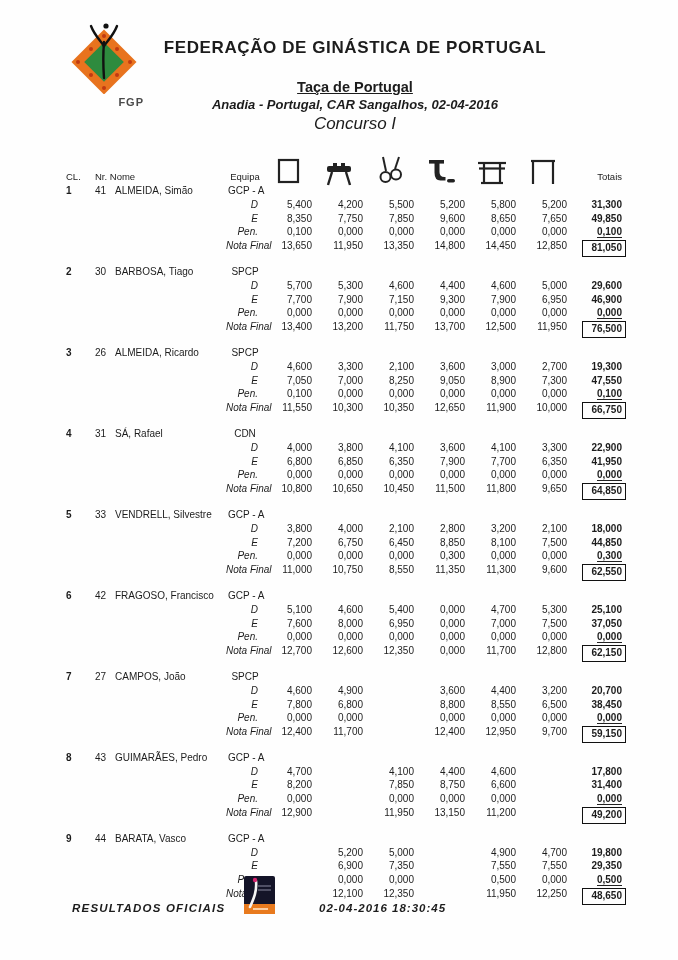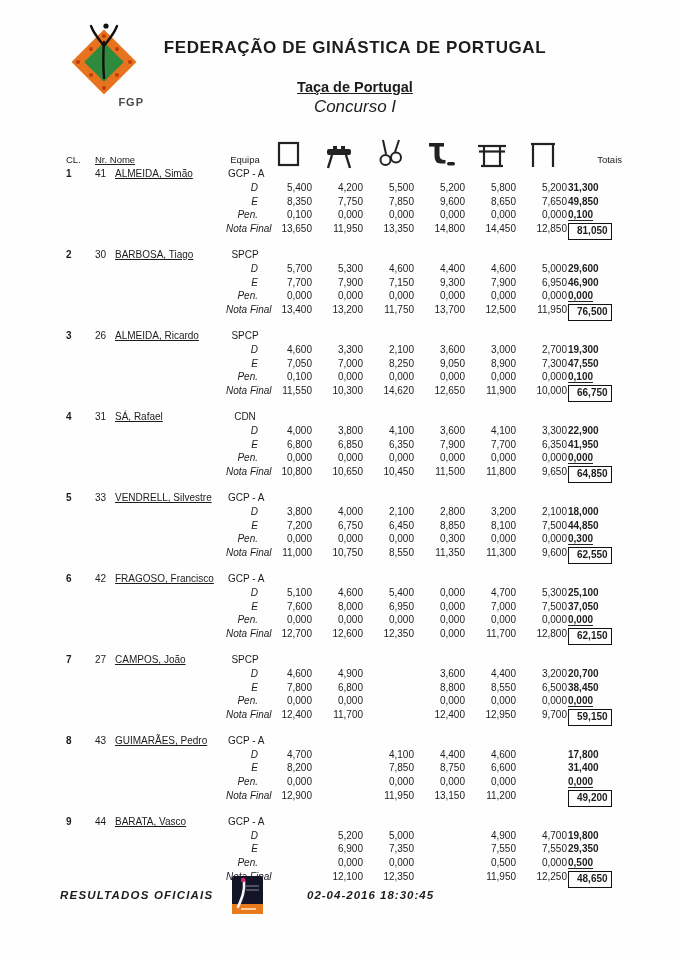--- a/index.html
+++ b/index.html
@@ -17,37 +17,37 @@
   .loc-line{font-size:13px;font-style:italic;font-weight:bold;margin-top:2px;}
   .disc-line{font-size:12.5px;margin-top:19px;}
   .round-line{font-size:17px;font-style:italic;margin-top:2px;}
   .table-title{font-size:12.5px;font-weight:bold;margin-top:28px;}
   
   .results{margin:14px 0 0 60px;width:564px;font-size:10px;}
   .trow{display:grid;grid-template-columns:34px 132px 36px repeat(6,51px) 56px;line-height:13.8px;}
   .hdr{height:36px;align-items:end;}
   .hdr .lab{font-size:9.5px;color:#222;}
   .c-cl{padding-left:6px;}
-  .c-name{padding-left:1px;white-space:nowrap;text-decoration:underline;}
+  .c-name{padding-left:1px;white-space:nowrap;}
   .c-name .nr{display:inline-block;width:20px;}
   .c-label{white-space:nowrap;}
   .team{text-align:center;padding-left:2px;}
   .row-label{text-align:right;font-style:italic;white-space:nowrap;padding-right:4px;}
   .score-cell{text-align:right;padding-right:1px;}
-  .total-cell{text-align:left;font-weight:bold;padding-right:2px;}
+  .total-cell{text-align:right;font-weight:bold;padding-right:2px;}
   .pen-total span{border-bottom:1.3px solid #222;padding-bottom:0;}
   .final-total{padding-right:0;}
   .final-total .final-box{display:inline-block;border:1.6px solid #111;padding:0 3px 1px 8px;margin:1px -2px 0 0;}
   .athlete{margin-bottom:8px;}
   .rank{font-weight:bold;}
   .icon-cell{display:flex;justify-content:center;align-items:flex-end;}
   .icon-cell svg{display:block;margin-bottom:-2px;}
   .tot-lab{text-align:right;padding-right:2px;}
   
-  .footer{position:absolute;left:60px;top:876px;width:564px;display:flex;align-items:center;}
+  .footer{position:absolute;left:72px;top:876px;width:564px;display:flex;align-items:flex-end;}
   .official{font-size:11.5px;font-weight:bold;font-style:italic;letter-spacing:1.2px;width:172px;}
   .event-logo{width:31px;height:38px;}
   .datetime{font-size:11.5px;font-weight:bold;font-style:italic;letter-spacing:1px;margin-left:44px;}
 </style>
 </head>
 <body>
 
 <div class="page">
 
   <div class="fgp-logo">
@@ -72,20 +72,21 @@
         <path d="M40 26 C46 18 50 14 53 6"></path>
       </g>
       <circle cx="42" cy="6" r="2.6" fill="#111"></circle>
     </svg>
     <div class="fgp-caption">FGP</div>
   </div>
 
   <div class="head-block">
     <div class="fed-title">FEDERAÇÃO DE GINÁSTICA DE PORTUGAL</div>
     <div class="comp-title">Taça de Portugal</div>
+    <div class="loc-line">Anadia - Portugal, CAR Sangalhos, 02-04-2016</div>
     <div class="round-line">Concurso I</div>
   </div>
 
   <div class="results">
     <div class="trow hdr">
       <div class="c-cl lab">CL.</div>
       <div class="c-name lab">Nr. Nome</div>
       <div class="team lab c-label">Equipa</div>
 
       <div class="icon-cell">
@@ -309,21 +310,21 @@
     <div class="score-cell">0,000</div>
     <div class="total-cell pen-total"><span>0,100</span></div>
   </div>
 
   <div class="trow score-row">
     <div class="c-cl"></div>
     <div class="c-name"></div>
     <div class="row-label">Nota Final</div>
     <div class="score-cell">11,550</div>
     <div class="score-cell">10,300</div>
-    <div class="score-cell">14,620</div>
+    <div class="score-cell">10,350</div>
     <div class="score-cell">12,650</div>
     <div class="score-cell">11,900</div>
     <div class="score-cell">10,000</div>
     <div class="total-cell final-total"><span class="final-box">66,750</span></div>
   </div>
 </div>
 
   <div class="athlete">
     <div class="trow">
       <div class="c-cl rank">4</div>

